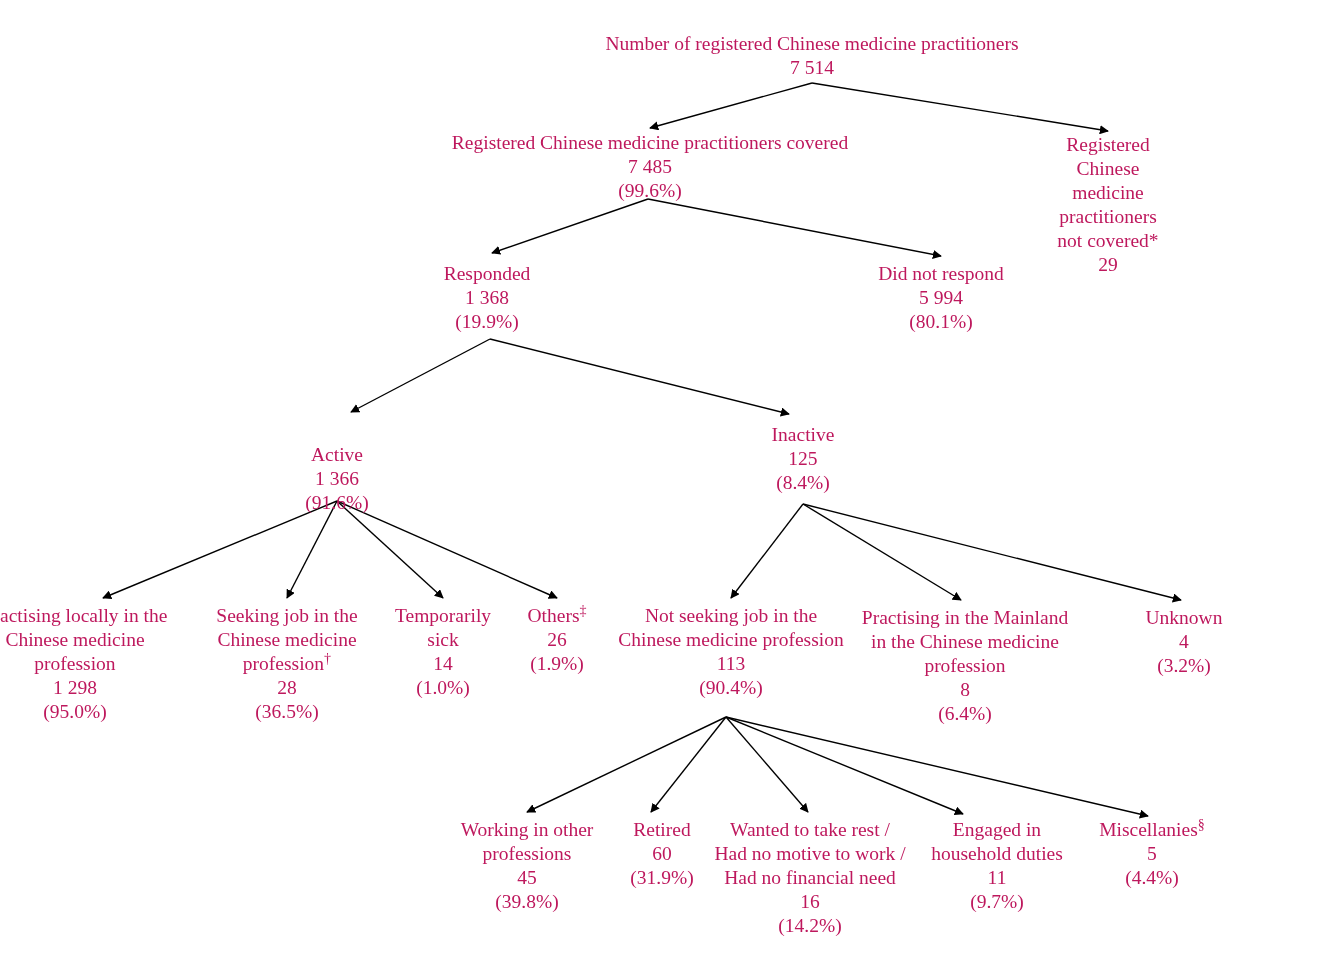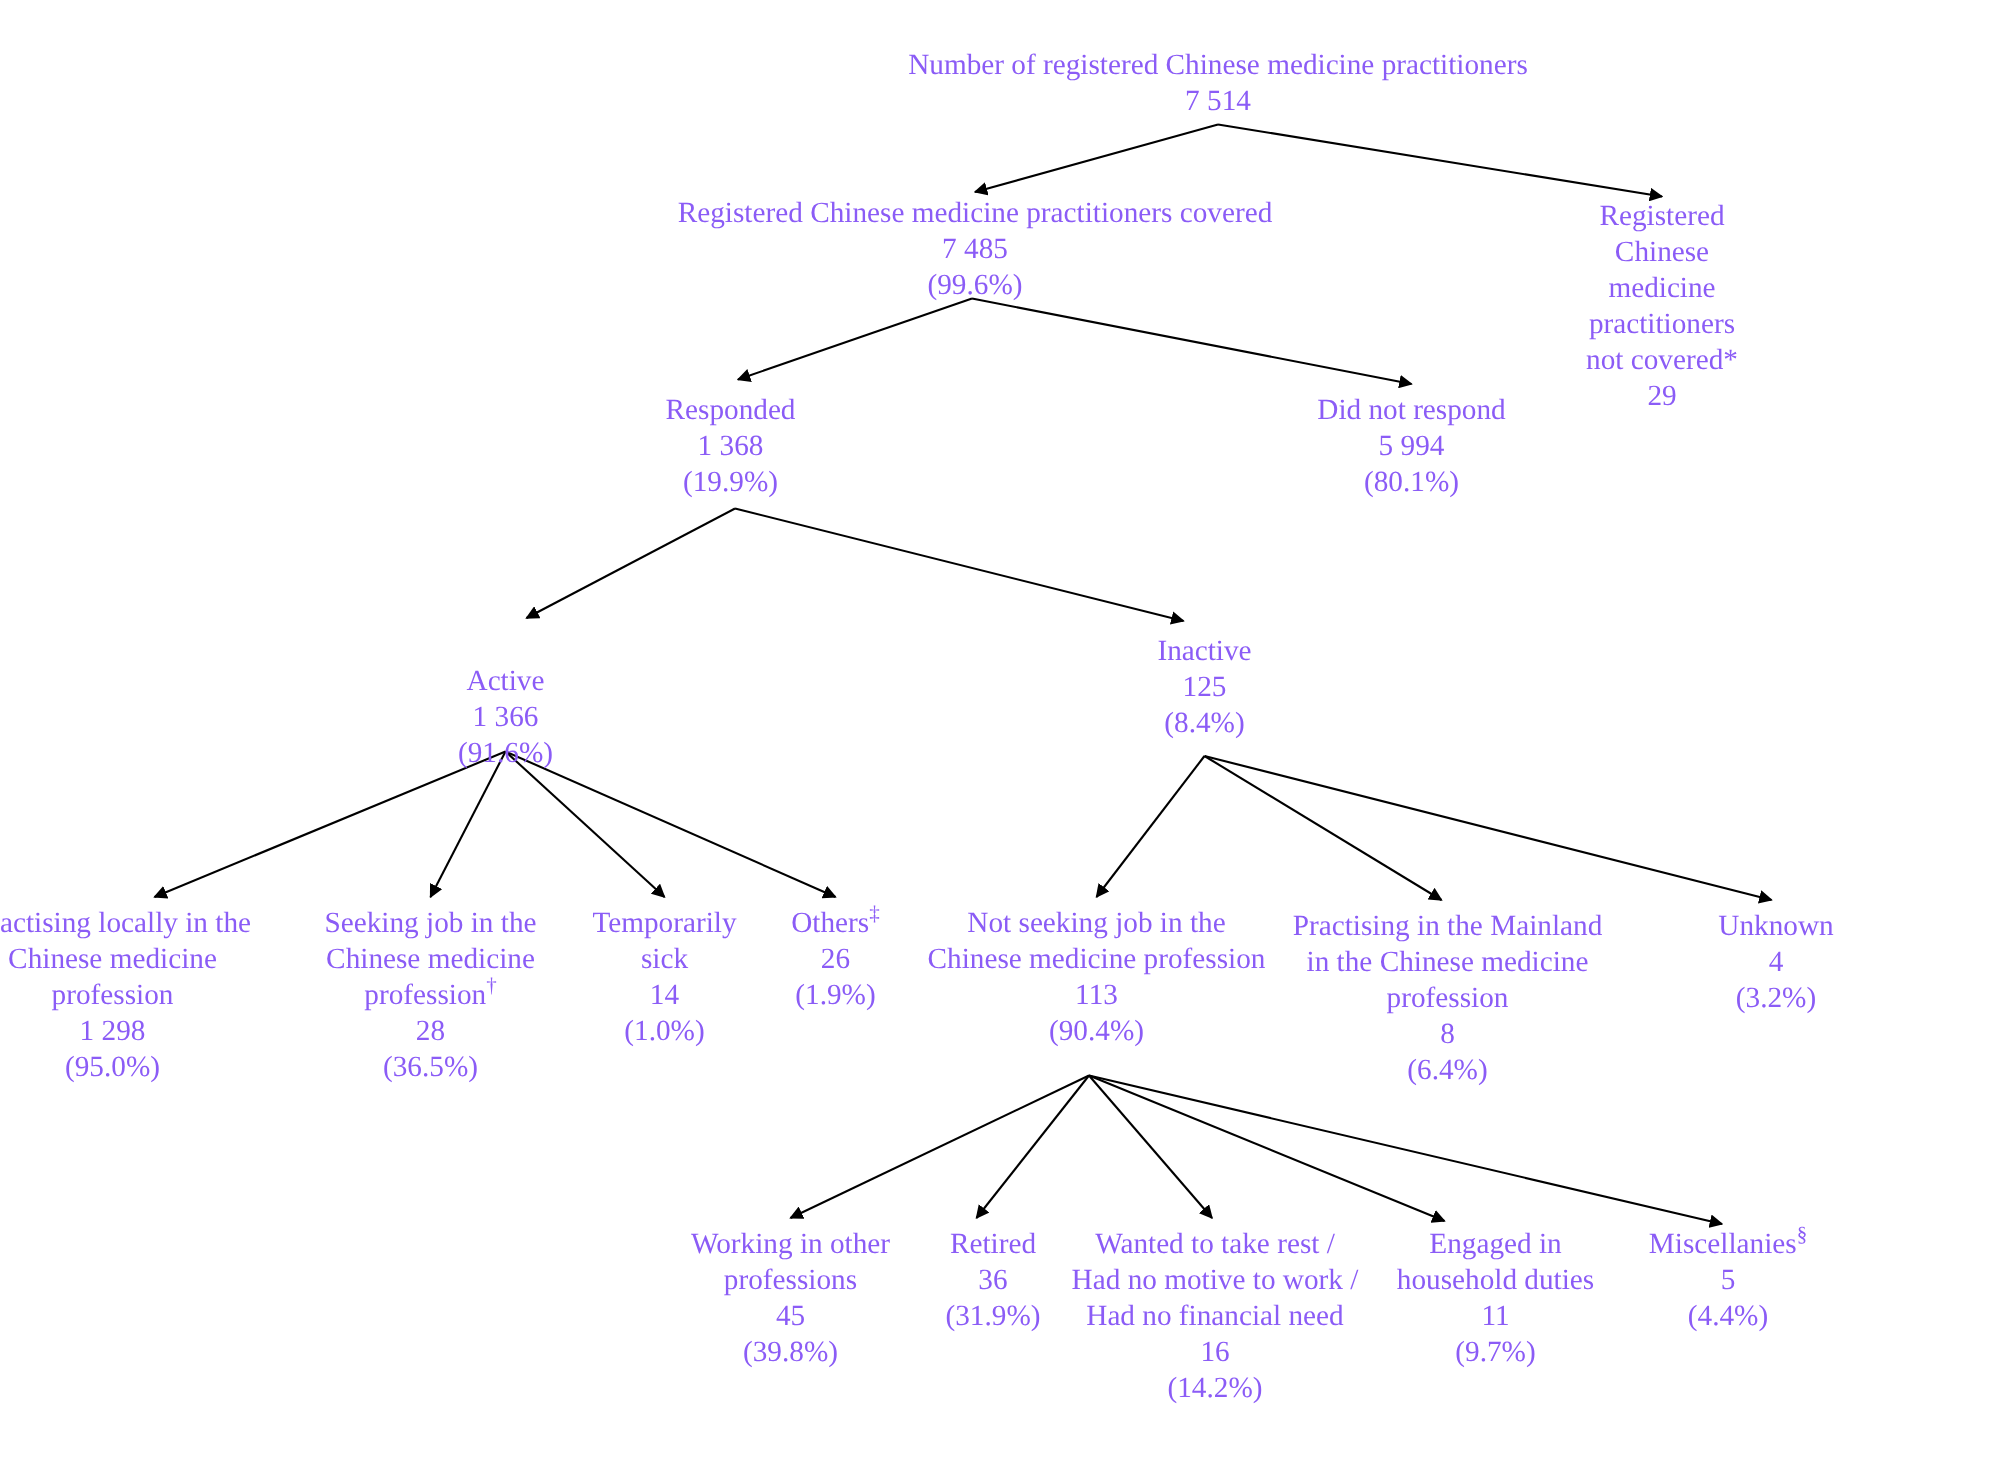--- a/index.html
+++ b/index.html
@@ -7,21 +7,21 @@
     margin: 0;
     padding: 0;
     background: #ffffff;
   }
   #canvas {
     position: relative;
     width: 1234px;
     height: 973px;
     background: #ffffff;
     font-family: "Liberation Serif", "DejaVu Serif", serif;
-    color: #8b5cf6;
+    color: #be185d;
     overflow: hidden;
   }
   #edges {
     position: absolute;
     left: 0;
     top: 0;
     width: 1342px;
     height: 973px;
     pointer-events: none;
   }
@@ -180,21 +180,21 @@
 
   <div class="node" style="left:527px; top:818px;">
     <span class="label">Working in other
 professions</span>
     <span class="count">45</span>
     <span class="pct">(39.8%)</span>
   </div>
 
   <div class="node" style="left:662px; top:818px;">
     <span class="label">Retired</span>
-    <span class="count">36</span>
+    <span class="count">60</span>
     <span class="pct">(31.9%)</span>
   </div>
 
   <div class="node" style="left:810px; top:818px;">
     <span class="label">Wanted to take rest /
 Had no motive to work /
 Had no financial need</span>
     <span class="count">16</span>
     <span class="pct">(14.2%)</span>
   </div>

